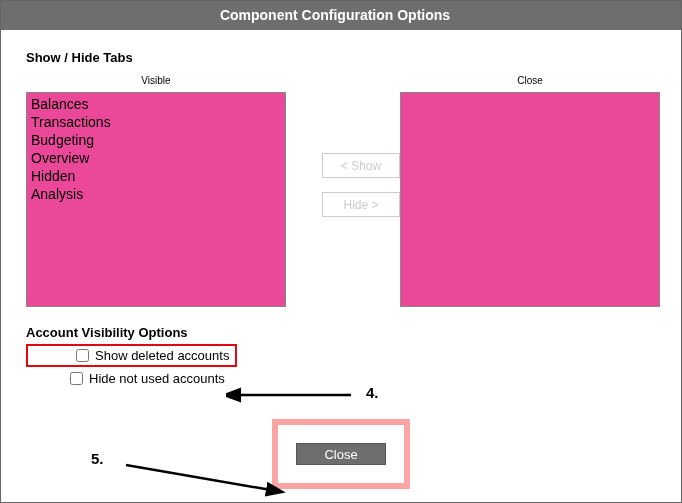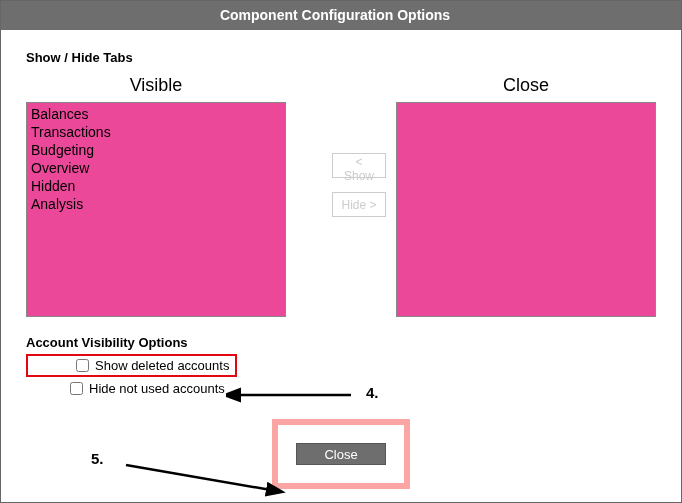--- a/index.html
+++ b/index.html
@@ -43,21 +43,21 @@
   }
   .list-col {
     width: 260px;
     display: flex;
     flex-direction: column;
     align-items: center;
   }
   .list-label {
     text-align: left;
     margin-bottom: 6px;
-    font-size: 18px;
+    font-size: 10px;
   }
   .listbox {
     width: 260px;
     height: 215px;
     border: 1px solid #888;
     overflow: auto;
     background: #ec4899;
     padding: 2px 4px;
   }
   .listbox-item {
@@ -68,21 +68,21 @@
   }
   .middle-col {
     flex: 1;
     display: flex;
     flex-direction: column;
     align-items: center;
     padding-top: 78px;
     gap: 14px;
   }
   .move-btn {
-    width: 54px;
+    width: 78px;
     height: 25px;
     border: 1px solid #ccc;
     background: #fff;
     color: #ccc;
     font-size: 12px;
     cursor: default;
     margin-left: 36px;
   }
   .acct-section {
     margin-top: 18px;

